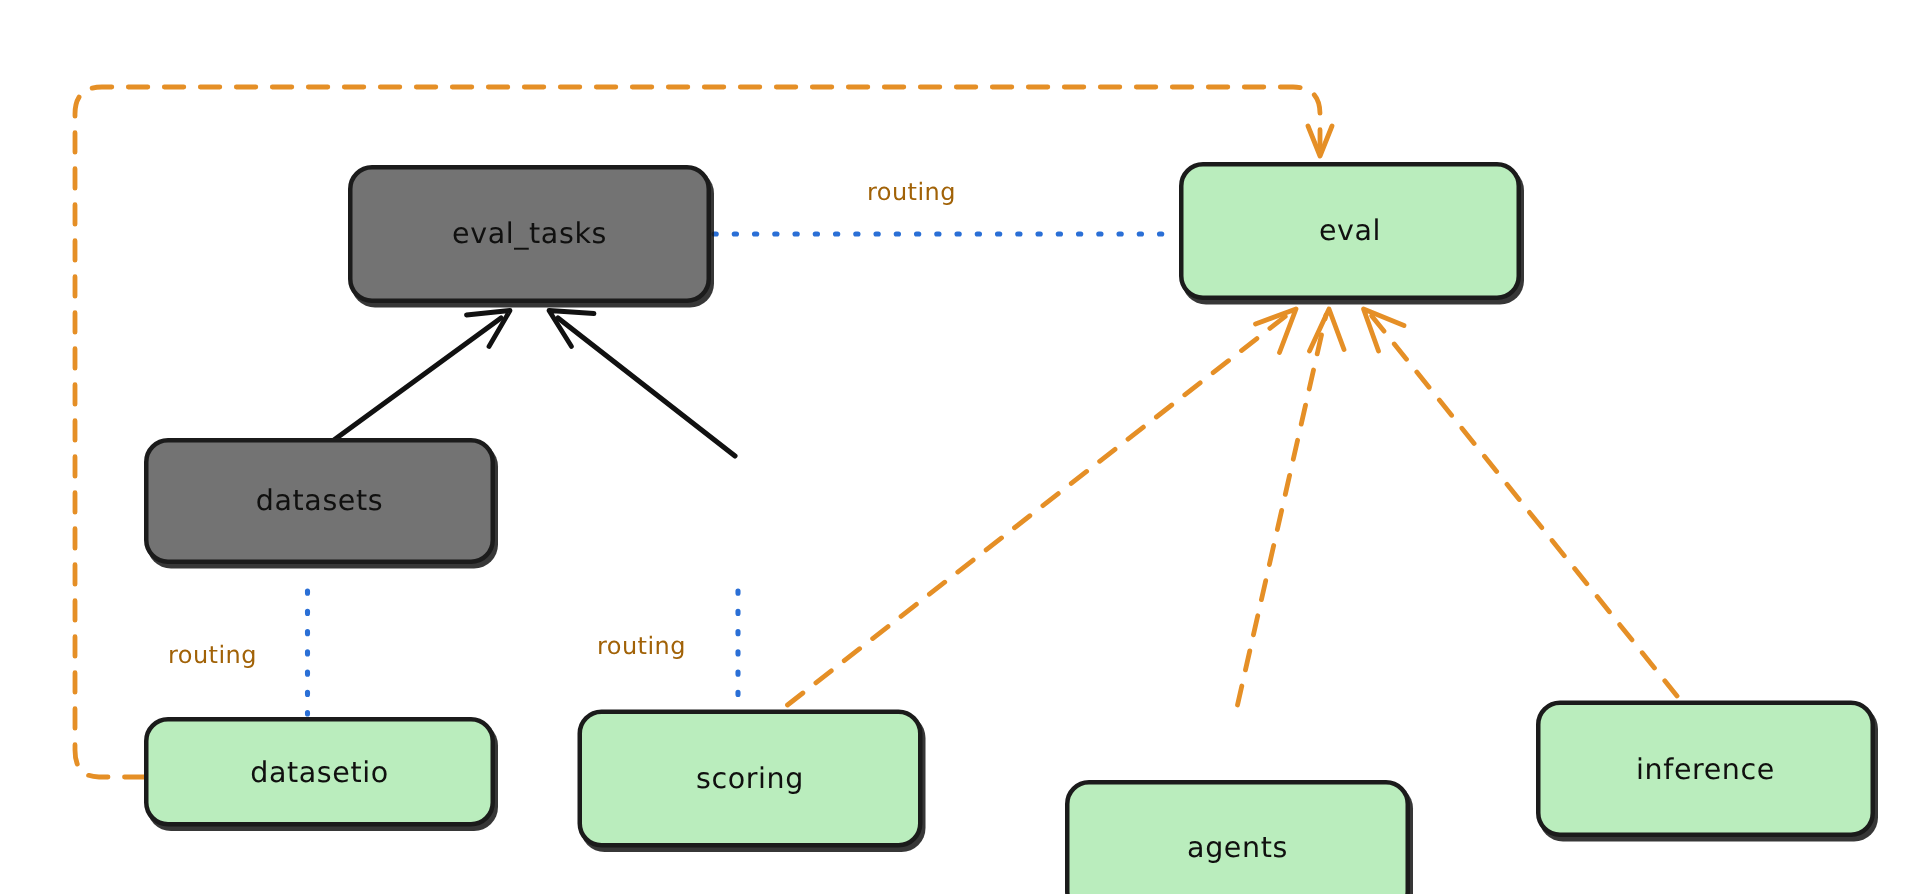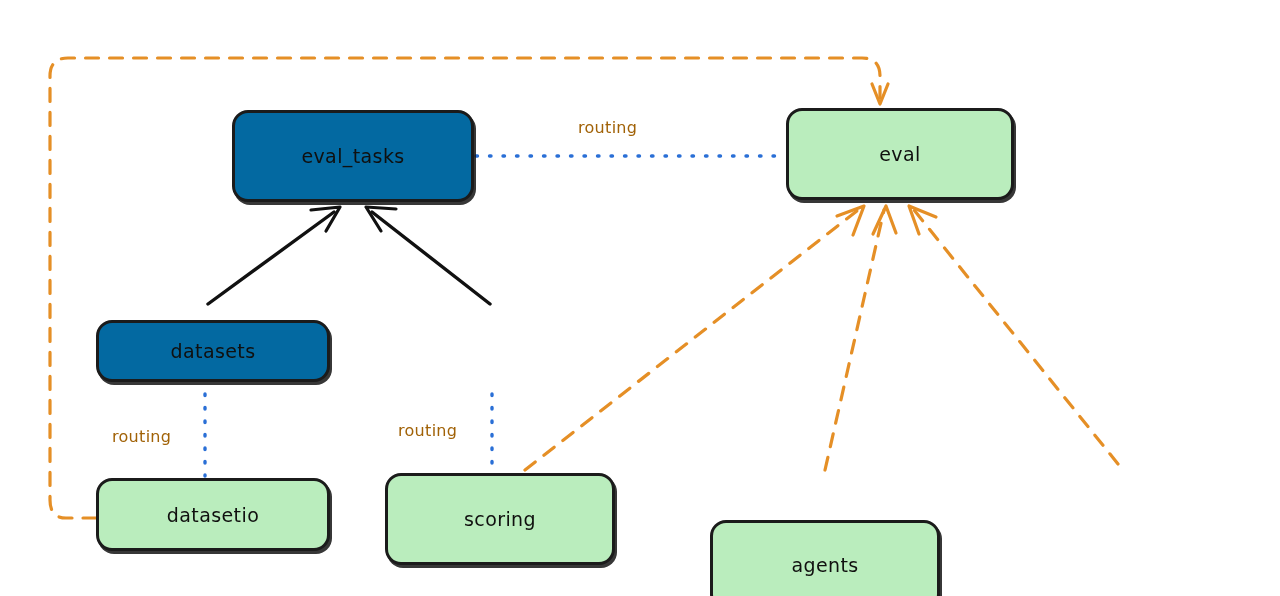--- a/index.html
+++ b/index.html
@@ -36,21 +36,21 @@
     box-shadow: 2px 3px 0 rgba(20,20,20,0.85);
   }
   .node .node-label {
     font-family: "DejaVu Sans", sans-serif;
     font-size: 19px;
     color: #10100f;
     letter-spacing: 0.4px;
     white-space: nowrap;
     pointer-events: none;
   }
-  .node.blue { background: #0369a1; }
+  .node.blue { background: #737373; }
   .node.green { background: #baedbd; }
   .edge-label {
     position: absolute;
     font-family: "DejaVu Sans", sans-serif;
     font-size: 16px;
     color: #a16207;
     white-space: nowrap;
     z-index: 4;
     letter-spacing: 0.3px;
   }
@@ -106,37 +106,40 @@
   </svg>
 
   <div class="node blue" style="left:232px; top:110px; width:242px; height:92px;">
     <span class="node-label">eval_tasks</span>
   </div>
 
   <div class="node green" style="left:786px; top:108px; width:228px; height:92px;">
     <span class="node-label">eval</span>
   </div>
 
-  <div class="node blue" style="left:96px; top:320px; width:234px; height:62px;">
+  <div class="node blue" style="left:96px; top:292px; width:234px; height:84px;">
     <span class="node-label">datasets</span>
   </div>
 
 
   <div class="node green" style="left:96px; top:478px; width:234px; height:73px;">
     <span class="node-label">datasetio</span>
   </div>
 
   <div class="node green" style="left:385px; top:473px; width:230px; height:92px;">
     <span class="node-label">scoring</span>
   </div>
 
   <div class="node green" style="left:710px; top:472px; width:230px; height:90px;margin-top:48px;">
     <span class="node-label">agents</span>
   </div>
 
+  <div class="node green" style="left:1024px; top:467px; width:226px; height:91px;">
+    <span class="node-label">inference</span>
+  </div>
 
   <div class="edge-label" style="left:578px; top:118px;">routing</div>
 
   <div class="edge-label" style="left:112px; top:427px;">routing</div>
 
   <div class="edge-label" style="left:398px; top:421px;">routing</div>
 
 </div>
 
 </body></html>

